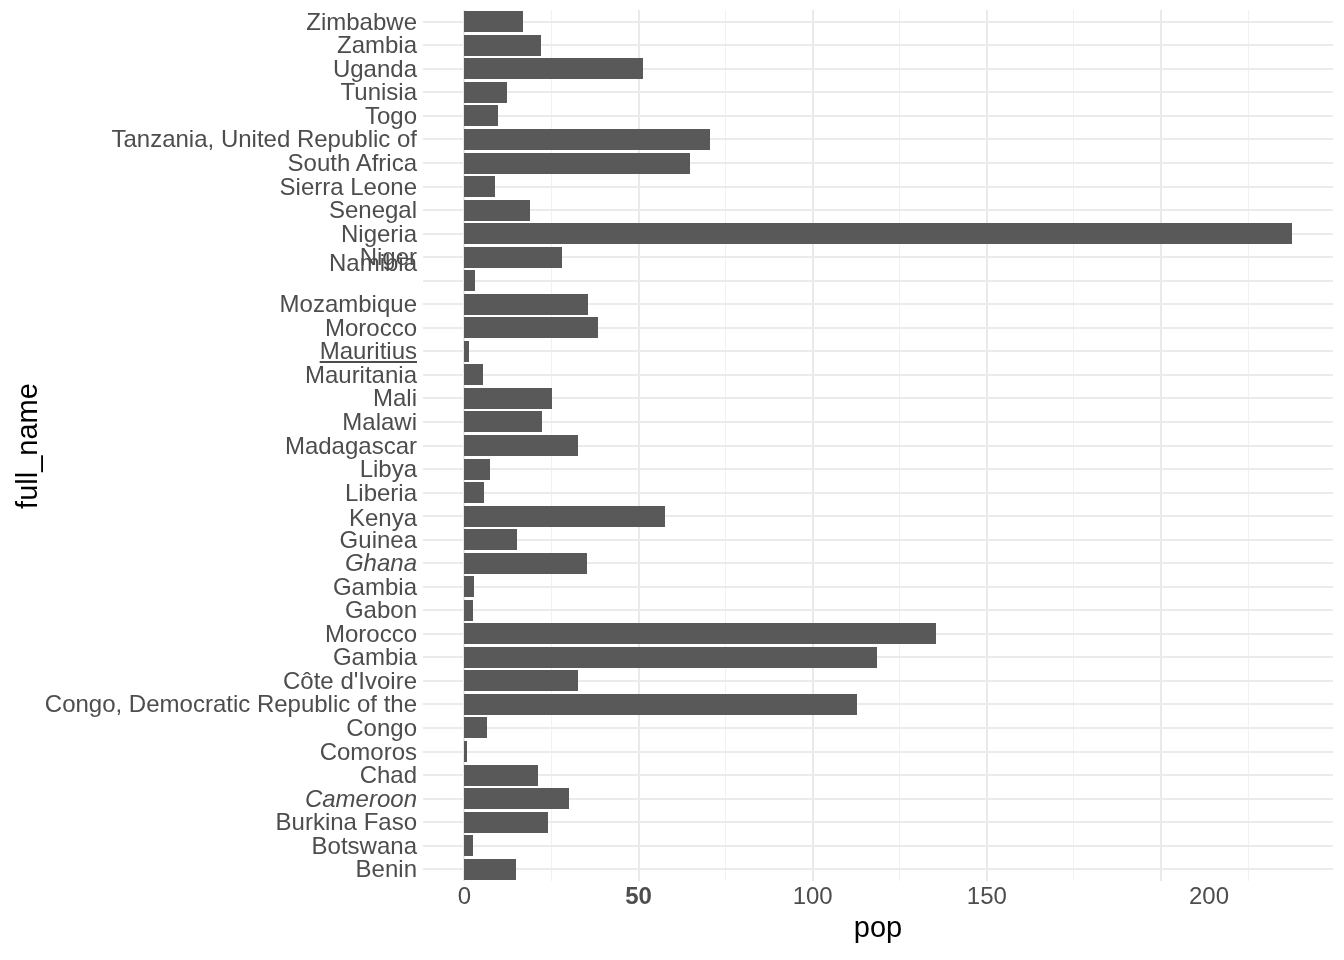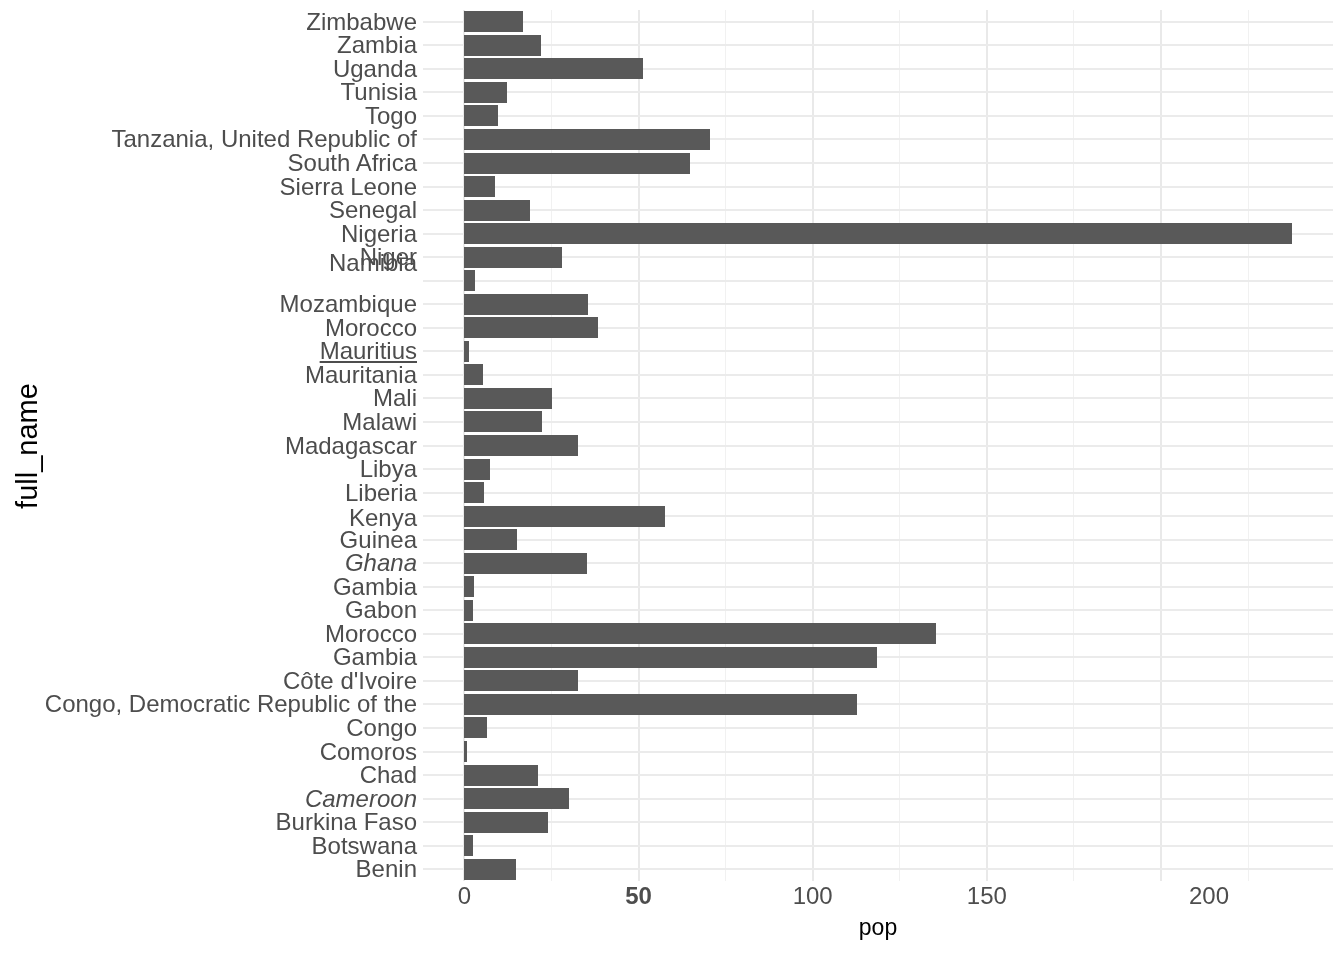--- a/index.html
+++ b/index.html
@@ -6,21 +6,21 @@
   body{width:1344px;height:960px;overflow:hidden;font-family:"Liberation Sans",sans-serif;}
   .figure{position:relative;width:1344px;height:960px;background:#ffffff;}
   .panel{position:absolute;left:423px;top:10px;width:910px;height:871px;}
   .vgrid{position:absolute;top:0;height:100%;}
   .vgrid.major{width:2px;background:#e9e9e9;}
   .vgrid.minor{width:1px;background:#f1f1f1;}
   .hgrid{position:absolute;height:2px;background:#ebebeb;left:0;width:100%;}
   .bar{position:absolute;background:#595959;}
   .ylab{position:absolute;white-space:nowrap;font-size:24px;color:#4d4d4d;text-align:right;transform:translateY(-50%);line-height:24px;}
   .xtick{position:absolute;font-size:24px;color:#4d4d4d;transform:translateX(-50%);top:884px;line-height:24px;}
-  .x-title{position:absolute;left:878px;top:912px;transform:translateX(-50%);font-size:23px;color:#000000;line-height:30px;}
+  .x-title{position:absolute;left:878px;top:912px;transform:translateX(-50%);font-size:29px;color:#000000;line-height:30px;}
   .y-title{position:absolute;left:27px;top:446px;transform:translate(-50%,-50%) rotate(-90deg);font-size:29px;color:#000000;white-space:nowrap;line-height:30px;}
 </style>
 </head>
 <body>
 
 <div class="figure">
   <div class="y-title">full_name</div>
   <div class="panel" id="panel">
       <div class="vgrid minor" style="left: 127.945px;"></div>
       <div class="vgrid minor" style="left: 302.108px;"></div>

